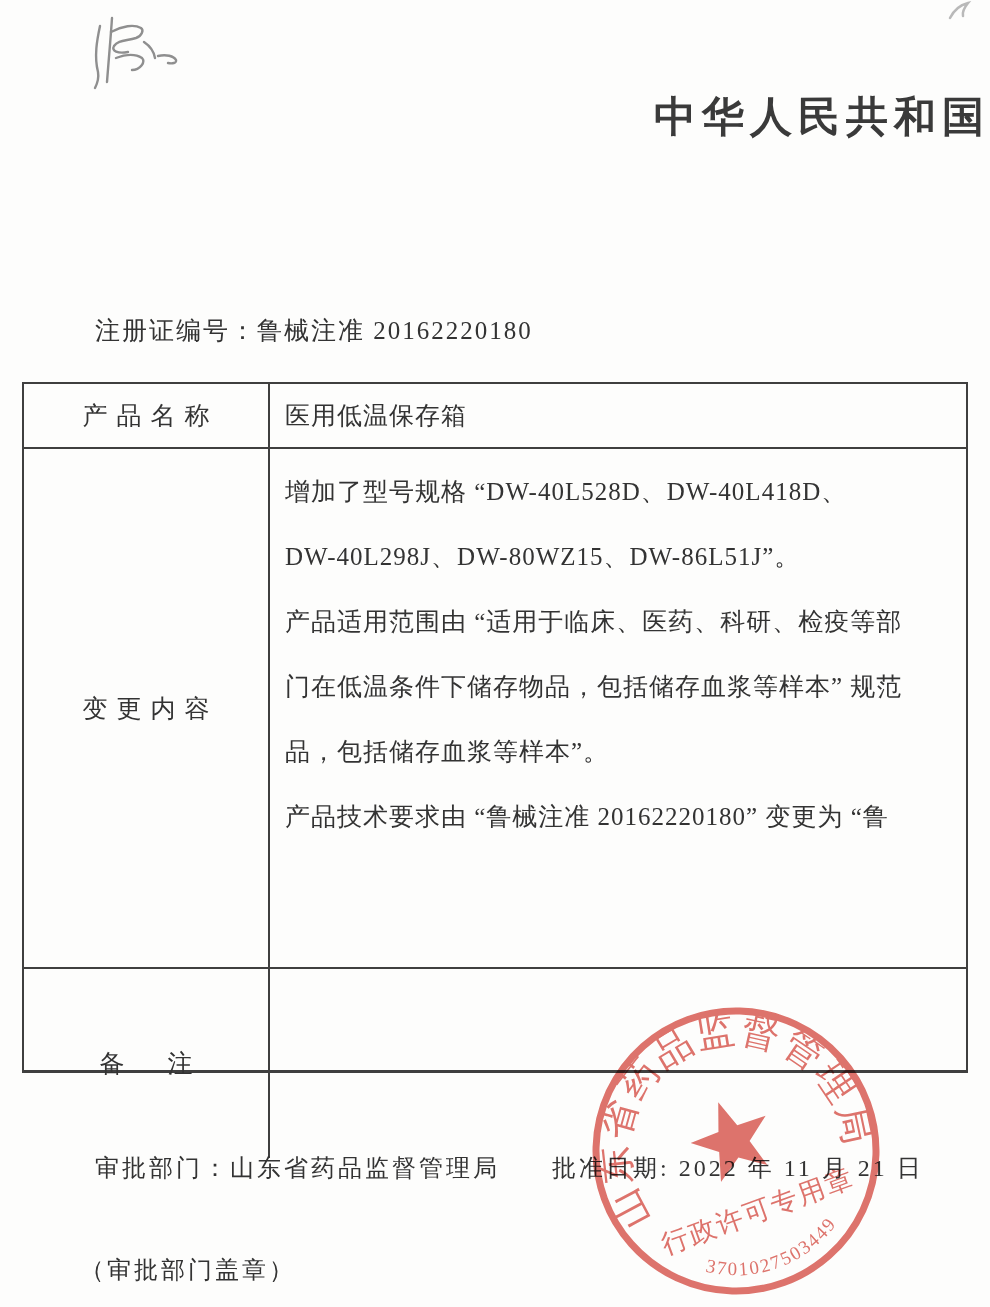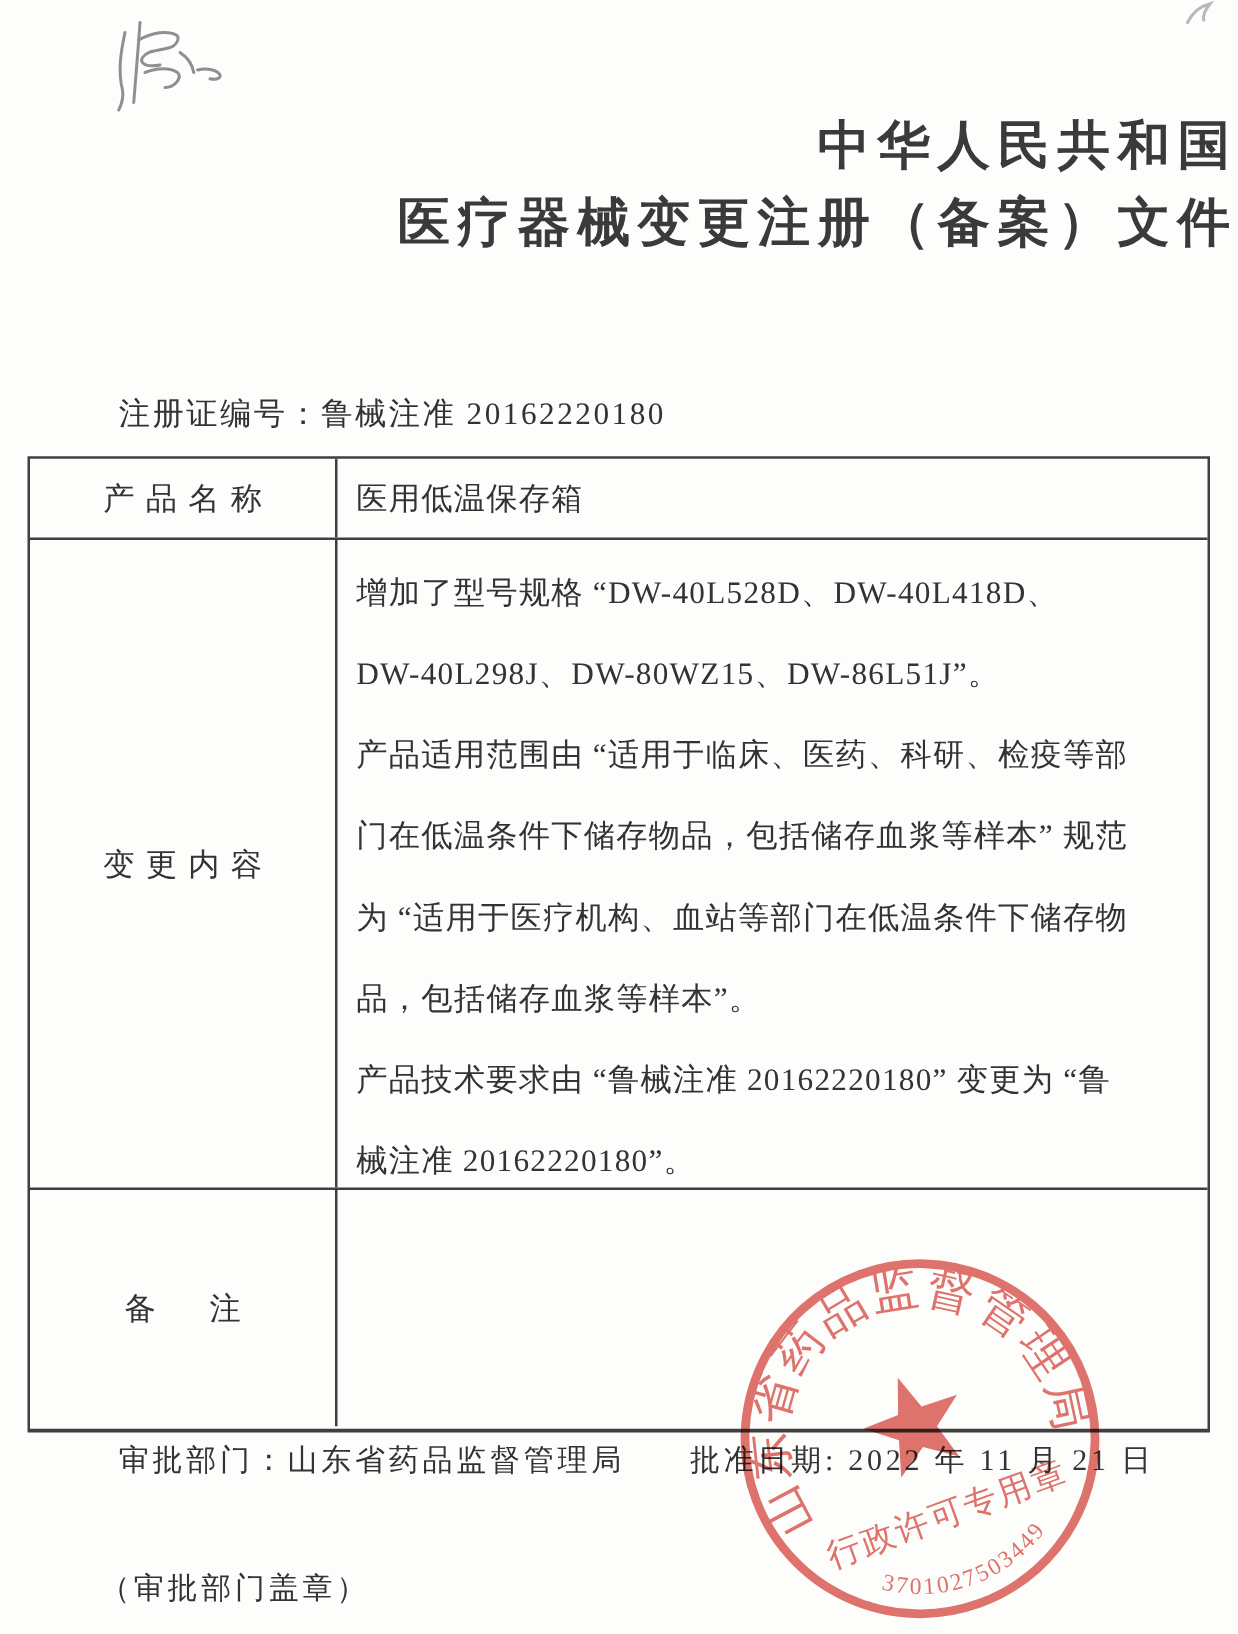--- a/index.html
+++ b/index.html
@@ -20,22 +20,22 @@
     color: #3a3a3a;
     line-height: 62px;
   }
   .reg-line {
     position: absolute; top: 314px; left: 95px;
     font-size: 25px; letter-spacing: 2px;
     color: #333;
     white-space: nowrap;
   }
   .doc-table {
-    position: absolute; left: 22px; top: 365px;
-    width: 946px; height: 781px;
+    position: absolute; left: 22px; top: 382px;
+    width: 946px; height: 691px;
     border: 2px solid #3f3f3f;
     border-bottom-width: 3px;
   }
   .t-row { position: relative; width: 100%; display: flex; }
   .t-row-product { height: 65px; border-bottom: 2px solid #3f3f3f; }
   .t-row-change  { height: 520px; border-bottom: 2px solid #3f3f3f; }
   .t-row-remark  { height: 189px; }
   .t-label {
     width: 246px; flex: 0 0 246px;
     border-right: 2px solid #3f3f3f;
@@ -103,21 +103,20 @@
 </div>
 
 <div class="corner-artifact">
   <svg width="36" height="26" viewBox="0 0 36 26">
     <path d="M6,18 C10,10 16,5 24,3 C20,8 18,12 19,16" fill="none" stroke="#b9b9b9" stroke-width="2.5" stroke-linecap="round"></path>
   </svg>
 </div>
 
 <div class="title-block">
   <div>中华人民共和国</div>
-  <div>医疗器械变更注册（备案）文件</div>
 </div>
 
 <div class="reg-line">
   <span>注册证编号：</span><span>鲁械注准 20162220180</span>
 </div>
 
 <div class="doc-table">
 
   <div class="t-row t-row-product">
     <div class="t-label">产品名称</div>
@@ -126,24 +125,22 @@
     </div>
   </div>
 
   <div class="t-row t-row-change">
     <div class="t-label">变更内容</div>
     <div class="t-content">
       <span class="line">增加了型号规格 “DW-40L528D、DW-40L418D、</span>
       <span class="line">DW-40L298J、DW-80WZ15、DW-86L51J”。</span>
       <span class="line">产品适用范围由 “适用于临床、医药、科研、检疫等部</span>
       <span class="line">门在低温条件下储存物品，包括储存血浆等样本” 规范</span>
-      <span class="line">为 “适用于医疗机构、血站等部门在低温条件下储存物</span>
       <span class="line">品，包括储存血浆等样本”。</span>
       <span class="line">产品技术要求由 “鲁械注准 20162220180” 变更为 “鲁</span>
-      <span class="line">械注准 20162220180”。</span>
     </div>
   </div>
 
   <div class="t-row t-row-remark">
     <div class="t-label">备　注</div>
   </div>
 
 </div>
 
 <div class="footer-dept">

